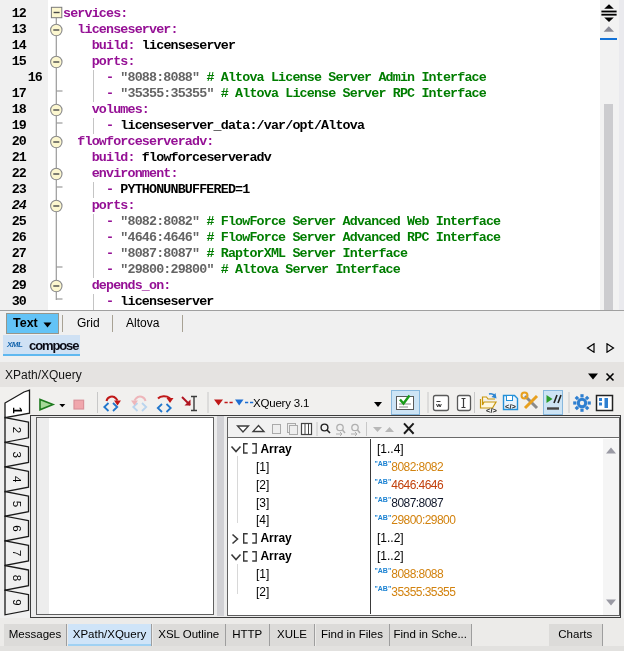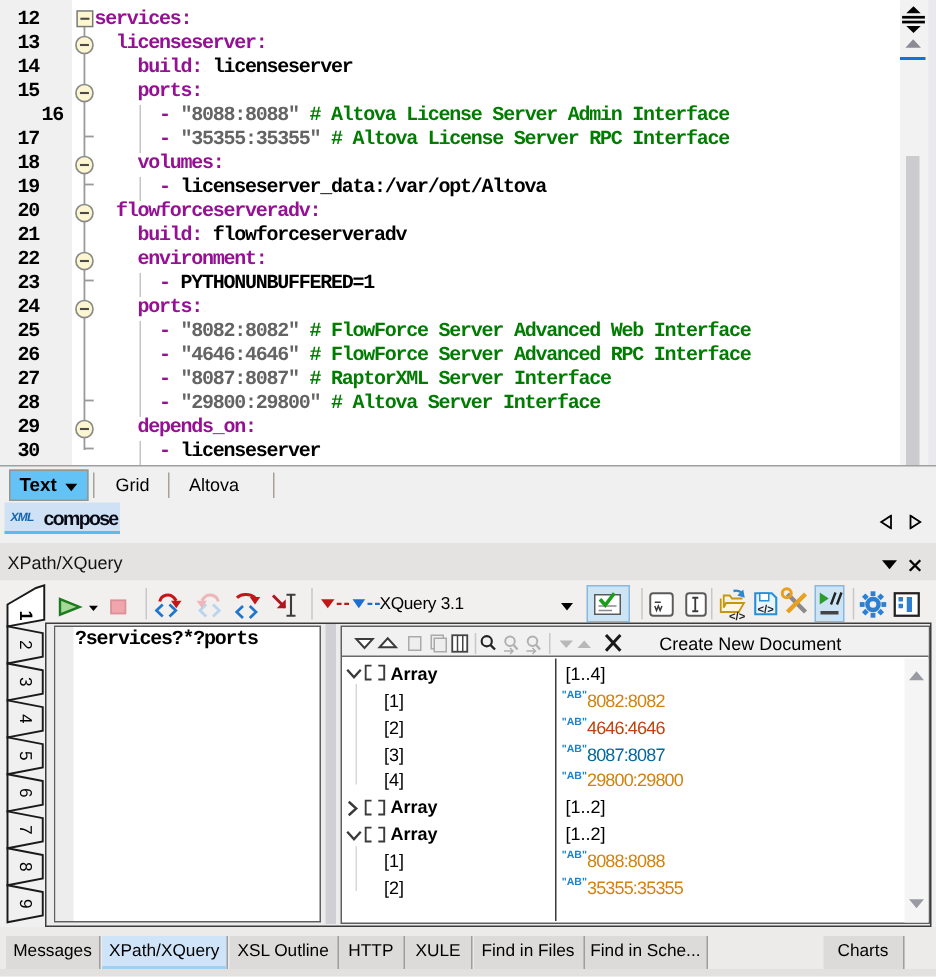--- a/index.html
+++ b/index.html
@@ -27,21 +27,21 @@
       <div class="abs ln" style="left:0;top:38px;">14</div>
       <div class="abs ln" style="left:0;top:54px;">15</div>
       <div class="abs ln" style="left:0;top:70px;margin-left:16px;">16</div>
       <div class="abs ln" style="left:0;top:86px;">17</div>
       <div class="abs ln" style="left:0;top:102px;">18</div>
       <div class="abs ln" style="left:0;top:118px;">19</div>
       <div class="abs ln" style="left:0;top:134px;">20</div>
       <div class="abs ln" style="left:0;top:150px;">21</div>
       <div class="abs ln" style="left:0;top:166px;">22</div>
       <div class="abs ln" style="left:0;top:182px;">23</div>
-      <div class="abs ln" style="left:0;top:198px;">24</div>
+      <div class="abs ln" style="left:0;top:198px;font-style:italic;">24</div>
       <div class="abs ln" style="left:0;top:214px;">25</div>
       <div class="abs ln" style="left:0;top:230px;">26</div>
       <div class="abs ln" style="left:0;top:246px;">27</div>
       <div class="abs ln" style="left:0;top:262px;">28</div>
       <div class="abs ln" style="left:0;top:278px;">29</div>
       <div class="abs ln" style="left:0;top:294px;">30</div>
     </div>
   <div id="codelines">
       <div class="abs code" style="left:63px;top:6px;"><span class="k">services:</span></div>
       <div class="abs code" style="left:63px;top:22px;">  <span class="k">licenseserver:</span></div>
@@ -202,21 +202,20 @@
         <rect x="575.3088311754568" y="9.308831175456858" width="3.2" height="3.2" transform="rotate(225 576.9088311754568 10.908831175456857)"></rect>
         <rect x="580.4" y="7.200000000000001" width="3.2" height="3.2" transform="rotate(270 582 8.8)"></rect>
         <rect x="585.4911688245431" y="9.308831175456858" width="3.2" height="3.2" transform="rotate(315 587.0911688245432 10.908831175456857)"></rect>
       </g>
       <rect x="596.5" y="8.5" width="16" height="15" fill="#fff" stroke="#222" stroke-width="1.5"></rect>
       <rect x="599" y="11" width="3" height="3" fill="#2e7fd0"></rect>
       <rect x="599" y="15.5" width="3" height="3" fill="#2e7fd0"></rect>
       <rect x="604.5" y="11" width="3.5" height="10" fill="#2e7fd0"></rect>
     </svg>
   <div class="abs" style="left:253px;top:397.4px;font-size:11.5px;letter-spacing:-0.2px;color:#000;">XQuery 3.1</div>
-  <div class="abs" style="left:439.5px;top:421.6px;font-size:12px;color:#000;z-index:30;">Create New Document</div>
 
   <div class="abs" style="left:30px;top:415px;width:591px;height:203px;background:#ececec;border:1px solid #3c3c3c;box-sizing:border-box;"></div>
 
   <svg id="vtabs" class="abs" style="left:0;top:387px;" width="32" height="232">
       <polygon points="5,16 24,5 29.5,3.2 29.5,26.100000000000023 5,30.600000000000023" fill="#ffffff" stroke="#1a1a1a" stroke-width="1.3"></polygon>
       <text x="17" y="23.30000000000001" font-size="12" font-weight="bold" fill="#000" text-anchor="middle" dominant-baseline="central" transform="rotate(90 17 23.30000000000001)">1</text>
       <polygon points="28.5,35.10000000000002 5,30.600000000000023 5,55.30000000000001 28.5,50.80000000000001" fill="#f0f0f0" stroke="#1a1a1a" stroke-width="1.3"></polygon>
       <text x="16.5" y="42.95000000000002" font-size="11.5" fill="#000" text-anchor="middle" dominant-baseline="central" transform="rotate(90 16.5 42.95000000000002)">2</text>
       <polygon points="28.5,59.80000000000001 5,55.30000000000001 5,79.89999999999998 28.5,75.39999999999998" fill="#f0f0f0" stroke="#1a1a1a" stroke-width="1.3"></polygon>
       <text x="16.5" y="67.6" font-size="11.5" fill="#000" text-anchor="middle" dominant-baseline="central" transform="rotate(90 16.5 67.6)">3</text>
@@ -231,21 +230,20 @@
       <polygon points="28.5,183 5,178.5 5,203.20000000000005 28.5,198.70000000000005" fill="#f0f0f0" stroke="#1a1a1a" stroke-width="1.3"></polygon>
       <text x="16.5" y="190.85000000000002" font-size="11.5" fill="#000" text-anchor="middle" dominant-baseline="central" transform="rotate(90 16.5 190.85000000000002)">8</text>
       <polygon points="28.5,207.70000000000005 5,203.20000000000005 5,227.79999999999995 28.5,223.29999999999995" fill="#f0f0f0" stroke="#1a1a1a" stroke-width="1.3"></polygon>
       <text x="16.5" y="215.5" font-size="11.5" fill="#000" text-anchor="middle" dominant-baseline="central" transform="rotate(90 16.5 215.5)">9</text>
     </svg>
 
   <div class="abs" style="left:216.5px;top:416px;width:7px;height:200px;background:#d0d0d4;"></div>
 
   <div class="abs" style="left:36px;top:417px;width:178px;height:198px;background:#ffffff;border:1px solid #5f5f5f;box-sizing:border-box;"></div>
   <div class="abs" style="left:37px;top:418px;width:12px;height:196px;background:#ededed;"></div>
-  <div class="abs" style="left:50px;top:418.5px;font-family:'Liberation Mono',monospace;font-weight:bold;font-size:13.33px;letter-spacing:-0.83px;line-height:16px;color:#000;">?services?*?ports</div>
 
   <div class="abs" style="left:227px;top:417px;width:393px;height:199px;background:#ffffff;border:1px solid #5f5f5f;box-sizing:border-box;"></div>
   <div class="abs" style="left:228px;top:418px;width:391px;height:20px;background:#f1f1f1;border-bottom:1px solid #6a6a6a;box-sizing:border-box;"></div>
   <svg id="restoolbar" class="abs" style="left:228px;top:418px;" width="391" height="20">
       <polygon points="9.5,8 20.5,8 15,14" fill="#fff" stroke="#3c3c3c" stroke-width="1.3"></polygon>
       <polygon points="25,13.5 36,13.5 30.5,7.5" fill="#fff" stroke="#3c3c3c" stroke-width="1.3"></polygon>
       <rect x="44.5" y="6.5" width="8" height="9" fill="#eee" stroke="#aaa"></rect>
       <rect x="59.5" y="5.5" width="8" height="9" fill="#eee" stroke="#aaa"></rect>
       <rect x="61.5" y="7.5" width="8" height="9" fill="#eee" stroke="#aaa"></rect>
       <rect x="73.5" y="5.5" width="10" height="11" fill="#fff" stroke="#444" stroke-width="1.2"></rect>
@@ -275,21 +273,21 @@
       <div class="abs" style="left:260.4px;top:441.8px;font-size:12px;font-weight:bold;color:#000;">Array</div>
       <div class="abs" style="left:377px;top:441.8px;font-size:12px;color:#000;">[1..4]</div>
       <div class="abs" style="left:256px;top:459.7px;font-size:12px;color:#000;">[1]</div>
       <div class="abs" style="left:374.5px;top:460px;font-size:7px;font-weight:bold;color:#1b82d2;font-family:'Liberation Sans';">"AB"</div>
       <div class="abs" style="left:391.3px;top:459.7px;font-size:12px;letter-spacing:-0.55px;color:#d2820e;">8082:8082</div>
       <div class="abs" style="left:256px;top:477.6px;font-size:12px;color:#000;">[2]</div>
       <div class="abs" style="left:374.5px;top:477.90000000000003px;font-size:7px;font-weight:bold;color:#1b82d2;font-family:'Liberation Sans';">"AB"</div>
       <div class="abs" style="left:391.3px;top:477.6px;font-size:12px;letter-spacing:-0.55px;color:#c2410c;">4646:4646</div>
       <div class="abs" style="left:256px;top:495.5px;font-size:12px;color:#000;">[3]</div>
       <div class="abs" style="left:374.5px;top:495.8px;font-size:7px;font-weight:bold;color:#1b82d2;font-family:'Liberation Sans';">"AB"</div>
-      <div class="abs" style="left:391.3px;top:495.5px;font-size:12px;letter-spacing:-0.55px;color:#0369a1;">8087:8087</div>
+      <div class="abs" style="left:391.3px;top:495.5px;font-size:12px;letter-spacing:-0.55px;color:#0f172a;">8087:8087</div>
       <div class="abs" style="left:256px;top:513.4px;font-size:12px;color:#000;">[4]</div>
       <div class="abs" style="left:374.5px;top:513.6999999999999px;font-size:7px;font-weight:bold;color:#1b82d2;font-family:'Liberation Sans';">"AB"</div>
       <div class="abs" style="left:391.3px;top:513.4px;font-size:12px;letter-spacing:-0.55px;color:#d2820e;">29800:29800</div>
       <svg class="abs" style="left:231px;top:533.3px" width="9" height="12">
         <path d="M1.5,1.5 L6.5,6 L1.5,10.5" fill="none" stroke="#3a3a3a" stroke-width="1.6"></path>
       </svg>
       <svg class="abs" style="left:243.4px;top:532.5999999999999px" width="14" height="12">
         <path d="M4.7,0.7 h-4 v9.3 h4 M9.2,0.7 h4 v9.3 h-4" fill="none" stroke="#3a3a3a" stroke-width="1.4"></path>
       </svg>
       <div class="abs" style="left:260.4px;top:531.3px;font-size:12px;font-weight:bold;color:#000;">Array</div>

